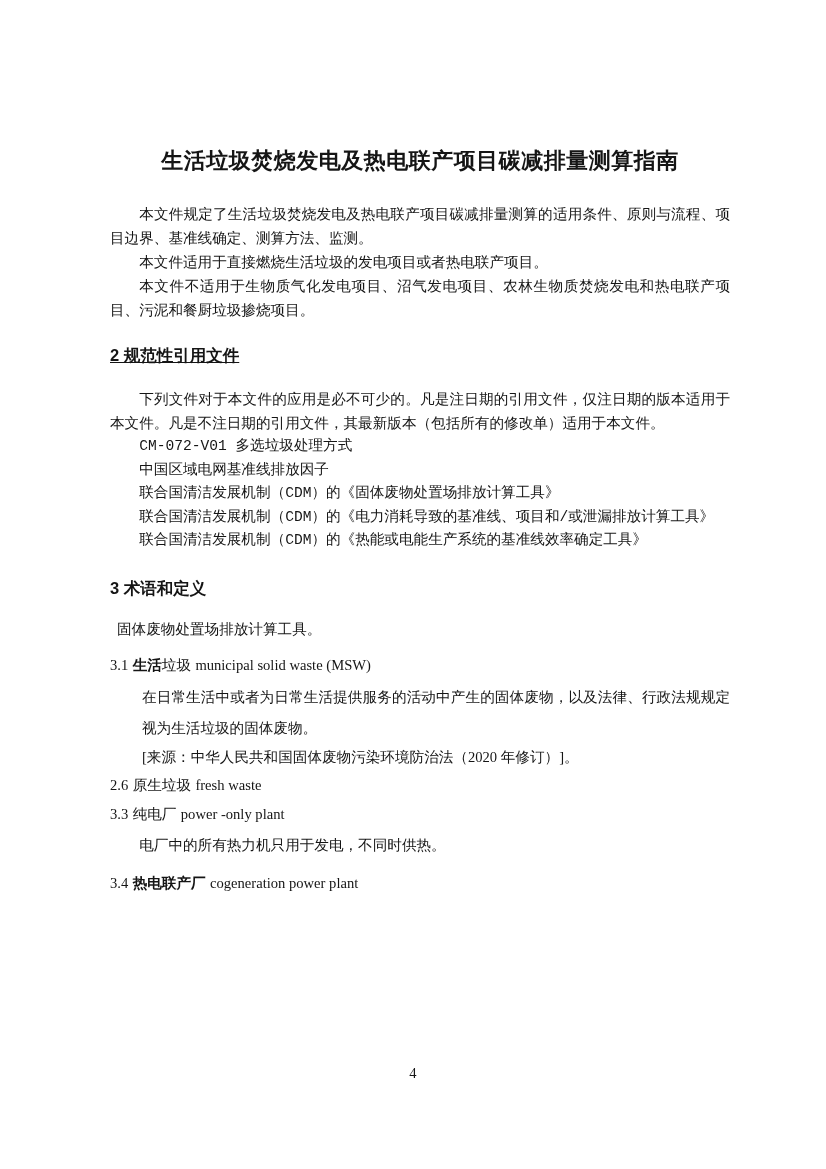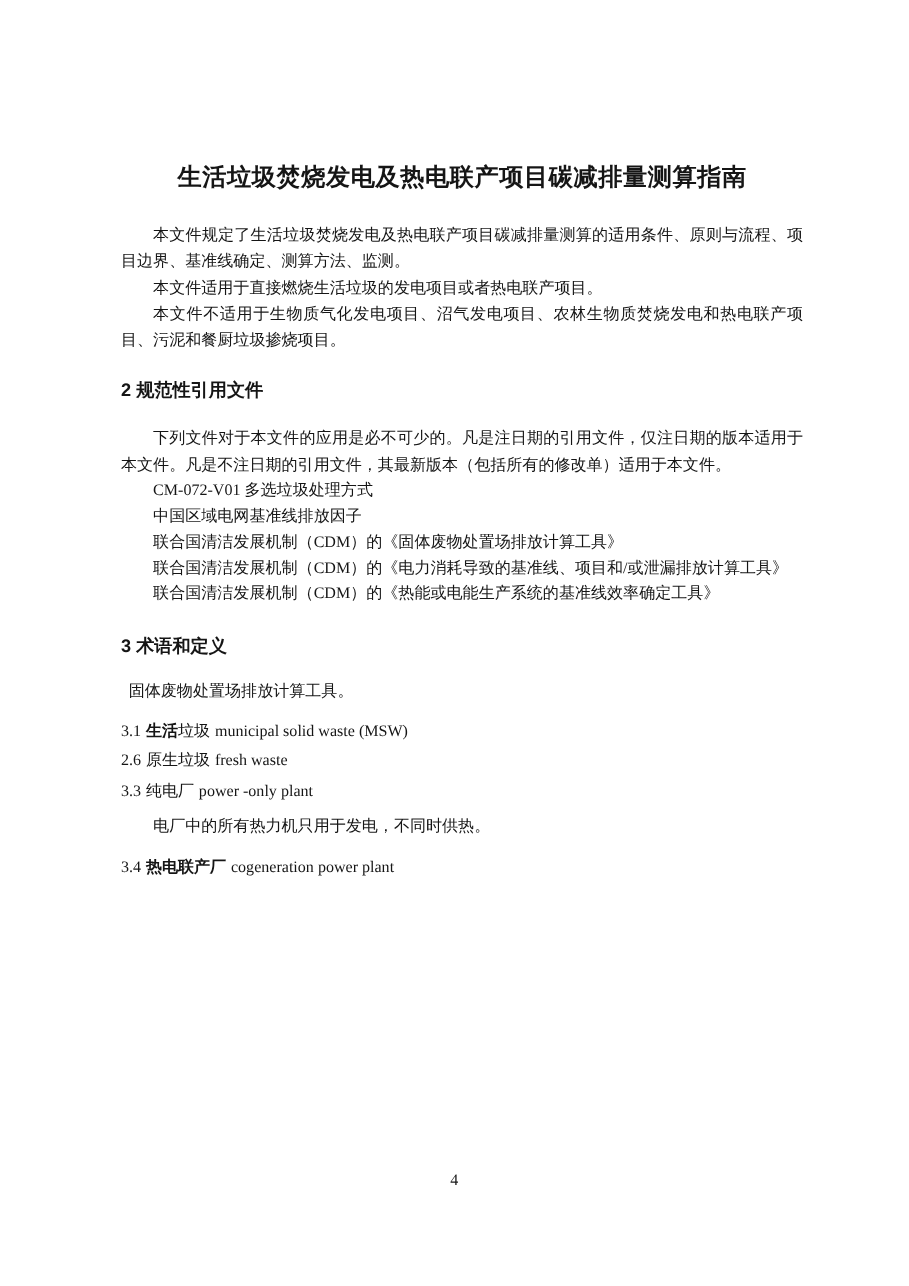--- a/index.html
+++ b/index.html
@@ -29,30 +29,30 @@
   }
 
   .sec-head {
     margin: 0;
     font-family: "Liberation Sans", "DejaVu Sans", sans-serif;
     font-weight: bold;
     font-size: 16.5px;
     line-height: 22px;
   }
   .sec-head-1 { margin-top: 44px; }
-  .sec-head-2 { margin-top: 22px; }
+  .sec-head-2 { margin-top: 22px; text-decoration: underline; }
   .sec-head-3 { margin-top: 24px; }
 
   .s1-body { margin-top: 26px; font-size: 14.6px; line-height: 24px; text-align: justify; }
   .s1-body p { margin: 0; text-indent: 2em; }
 
   .s2-block { margin-top: 22px; font-size: 14.6px; line-height: 23.5px; }
   .s2-intro { margin: 0; text-indent: 2em; text-align: justify; }
   .ref-list { margin: 0; padding: 0; list-style: none; }
-  .ref-item { padding-left: 2em; }
+  .ref-item { padding-left: 2em; font-family: Liberation Mono, monospace; }
 
   .s3-intro { margin: 18px 0 0; padding-left: 7px; font-size: 14.6px; line-height: 24px; }
 
   .term-head { margin: 13px 0 0; font-size: 14.6px; line-height: 22px; }
   .term-head-2 { margin-top: 4px; }
   .term-head-3 { margin-top: 7px; }
   .term-head-4 { margin-top: 12px; }
   .term-num { margin-right: 0.3em; }
   .term-zh-bold { font-weight: bold; }
   .term-en { margin-left: 0.3em; }
@@ -98,20 +98,24 @@
         <li class="ref-item">联合国清洁发展机制（CDM）的《热能或电能生产系统的基准线效率确定工具》</li>
       </ul>
     </div>
 
     <h2 class="sec-head sec-head-3">3 术语和定义</h2>
     <p class="s3-intro">固体废物处置场排放计算工具。</p>
 
     <p class="term-head">
       <span class="term-num">3.1</span><span class="term-zh-bold">生活</span><span class="term-zh">垃圾</span><span class="term-en">municipal solid waste (MSW)</span>
     </p>
+    <div class="t1-wrap">
+      <p class="t1-line">在日常生活中或者为日常生活提供服务的活动中产生的固体废物，以及法律、行政法规规定视为生活垃圾的固体废物。</p>
+      <p class="t1-src">[来源：中华人民共和国固体废物污染环境防治法（2020 年修订）]。</p>
+    </div>
 
     <p class="term-head term-head-2">
       <span class="term-num">2.6</span><span class="term-zh-bold"></span><span class="term-zh">原生垃圾</span><span class="term-en">fresh waste</span>
     </p>
 
     <p class="term-head term-head-3">
       <span class="term-num">3.3</span><span class="term-zh-bold"></span><span class="term-zh">纯电厂</span><span class="term-en">power -only plant</span>
     </p>
     <p class="term-body">电厂中的所有热力机只用于发电，不同时供热。</p>
 

